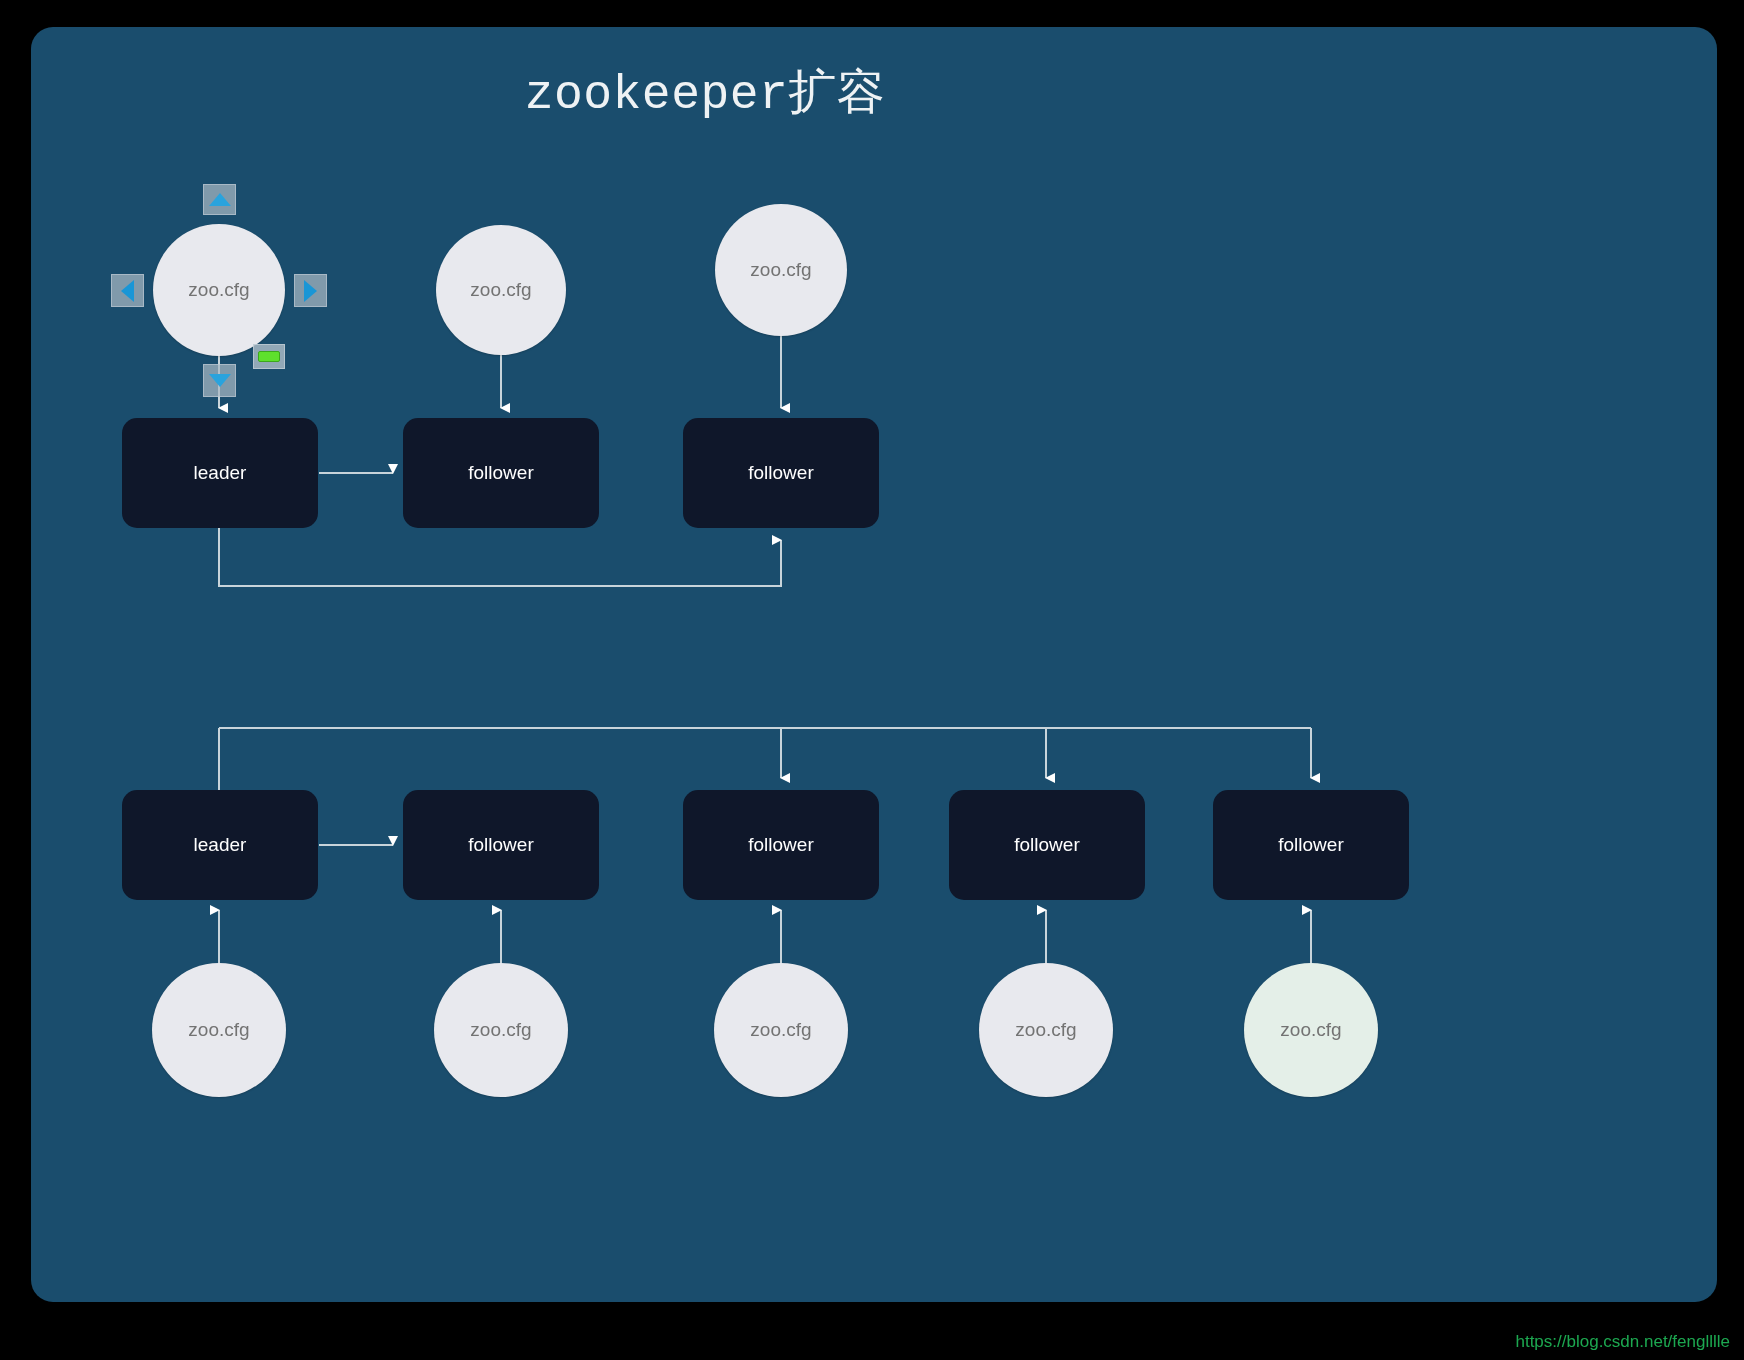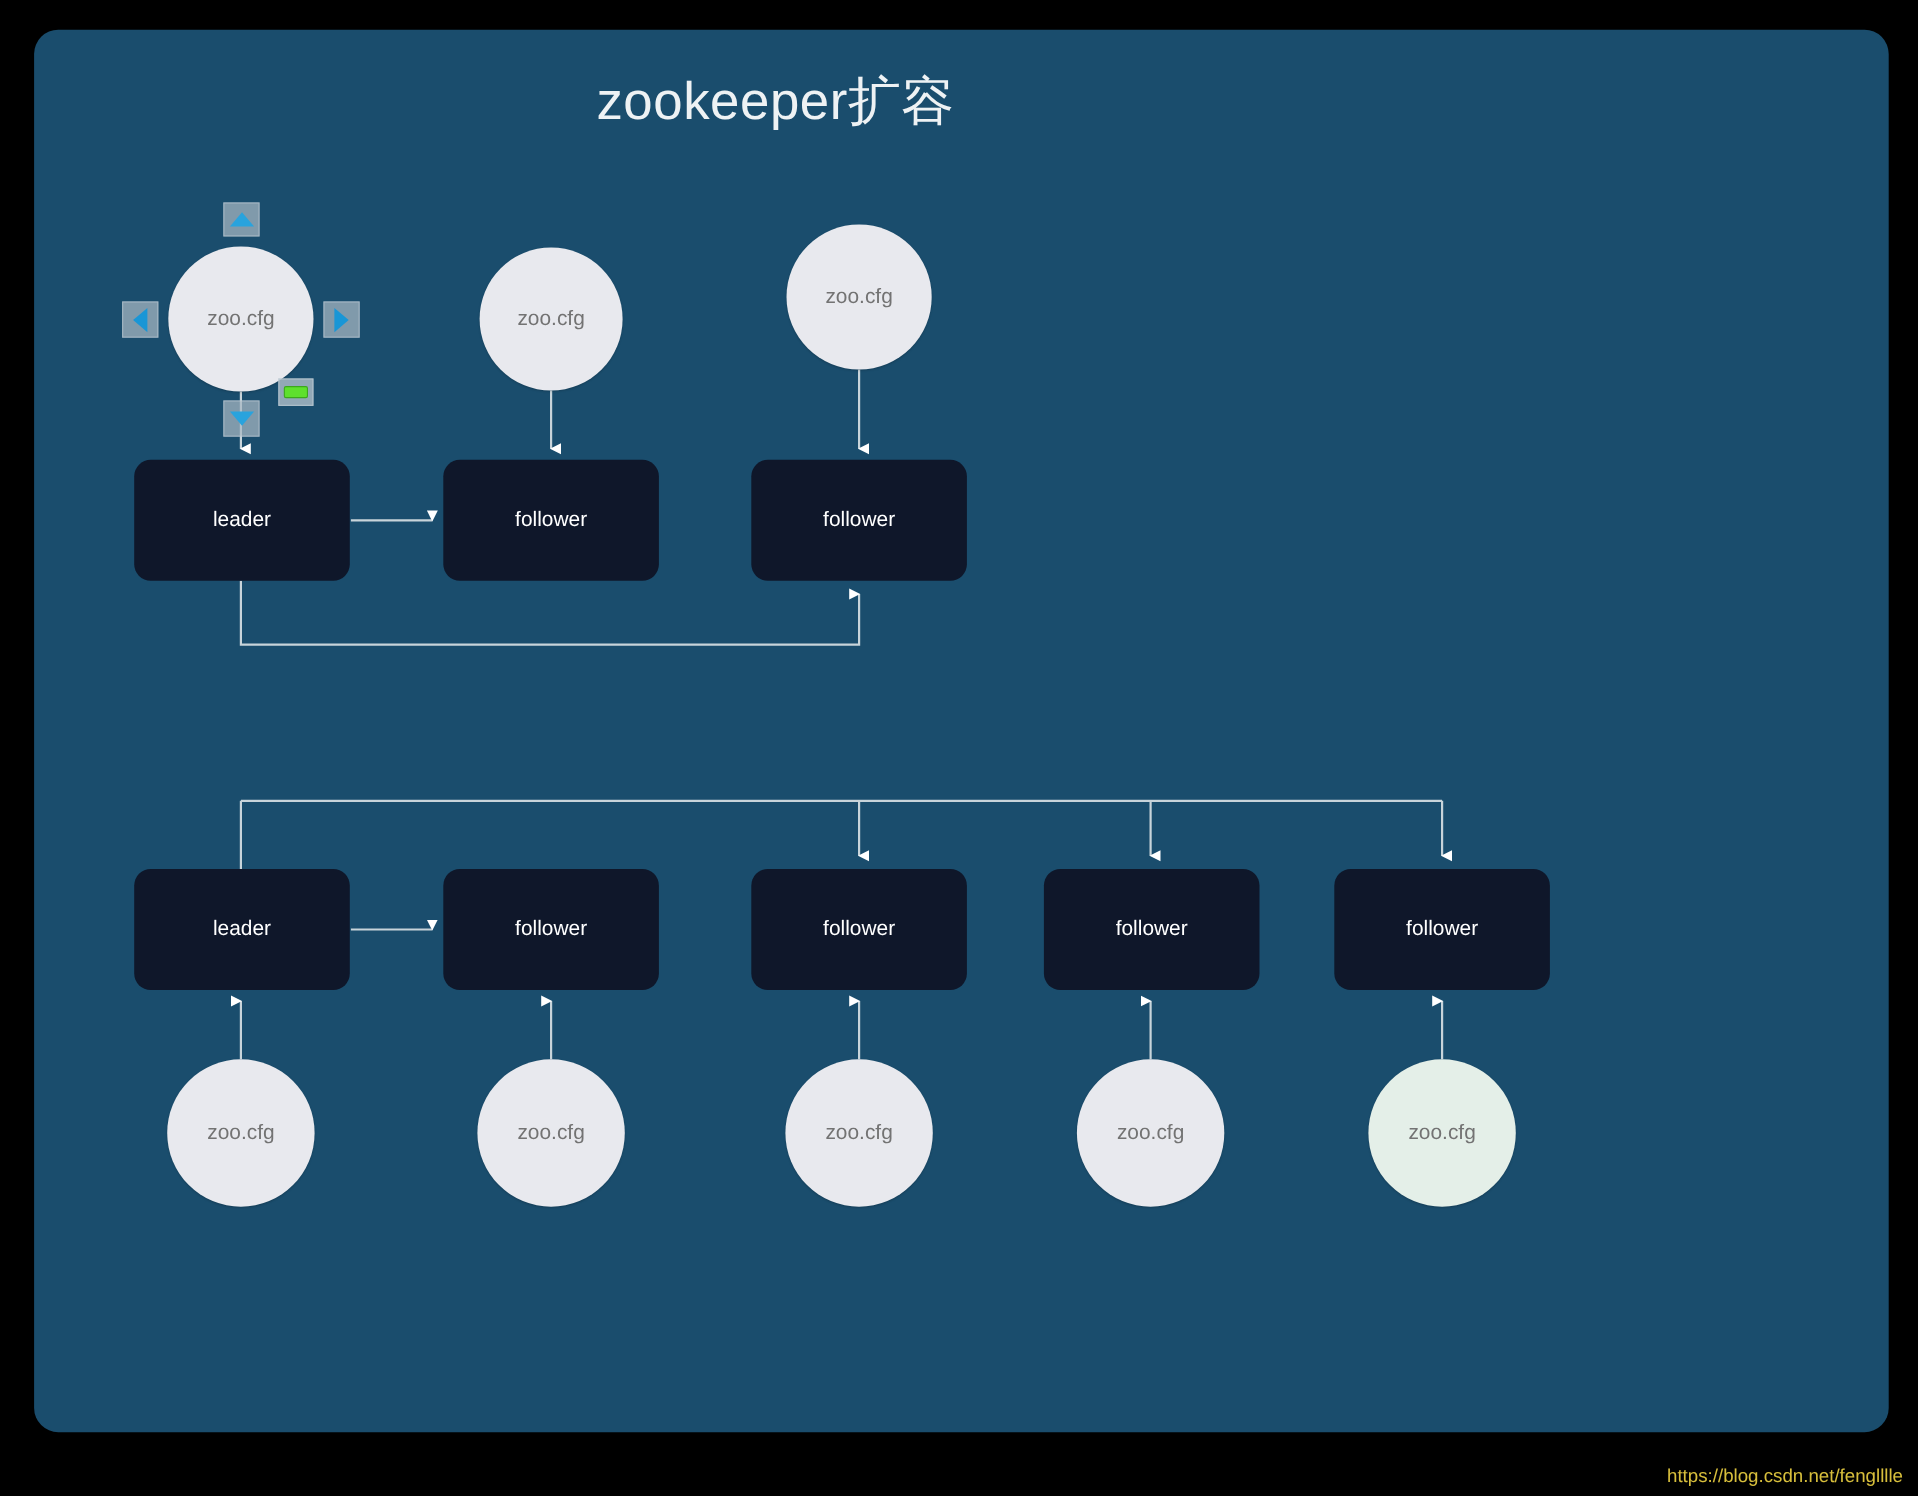--- a/index.html
+++ b/index.html
@@ -25,20 +25,21 @@
 
   .title {
     position: absolute;
     left: 0; top: 60px; width: 1410px;
     text-align: center;
     color: #eef2f4;
     font-size: 48px;
     font-weight: 400;
     letter-spacing: 0.5px;
     white-space: nowrap;
+    font-family: Liberation Mono, monospace;
   }
 
   .node-circle {
     position: absolute;
     border-radius: 50%;
     background: #e8e9ee;
     display: flex; align-items: center; justify-content: center;
     color: #737373;
     font-size: 19px;
     box-shadow: 0 1px 2px rgba(0,0,0,0.18);
@@ -72,21 +73,21 @@
     position: absolute;
     background: rgba(168,185,196,0.85);
     border: 1px solid rgba(205,215,222,0.6);
     display: flex; align-items: center; justify-content: center;
   }
   .green-bar { width: 22px; height: 11px; background: #5ee02d; border: 1px solid #3ba81c; border-radius: 2px; }
 
   .watermark {
     position: absolute;
     right: 14px; bottom: 8px;
-    color: #fde047;
+    color: #22c55e;
     font-size: 17px;
     opacity: 0.85;
     white-space: nowrap;
     text-align: right;
   }
 </style>
 </head>
 <body>
 
 <div id="root">

